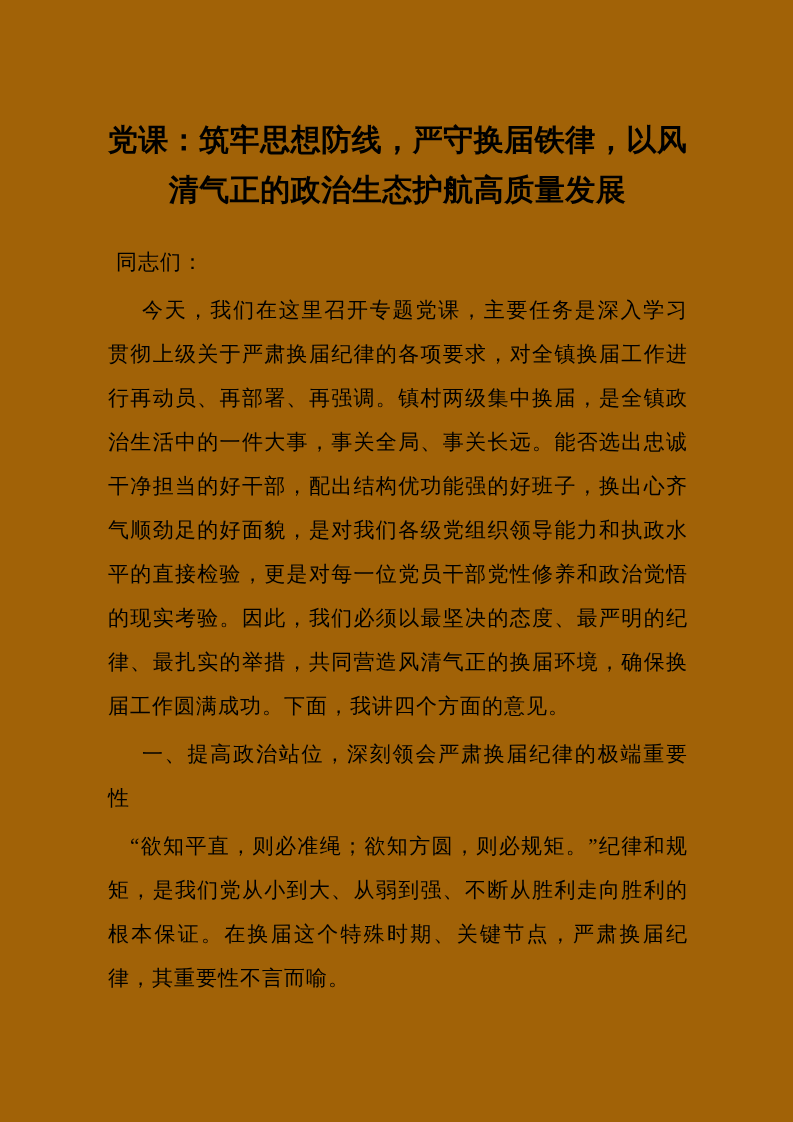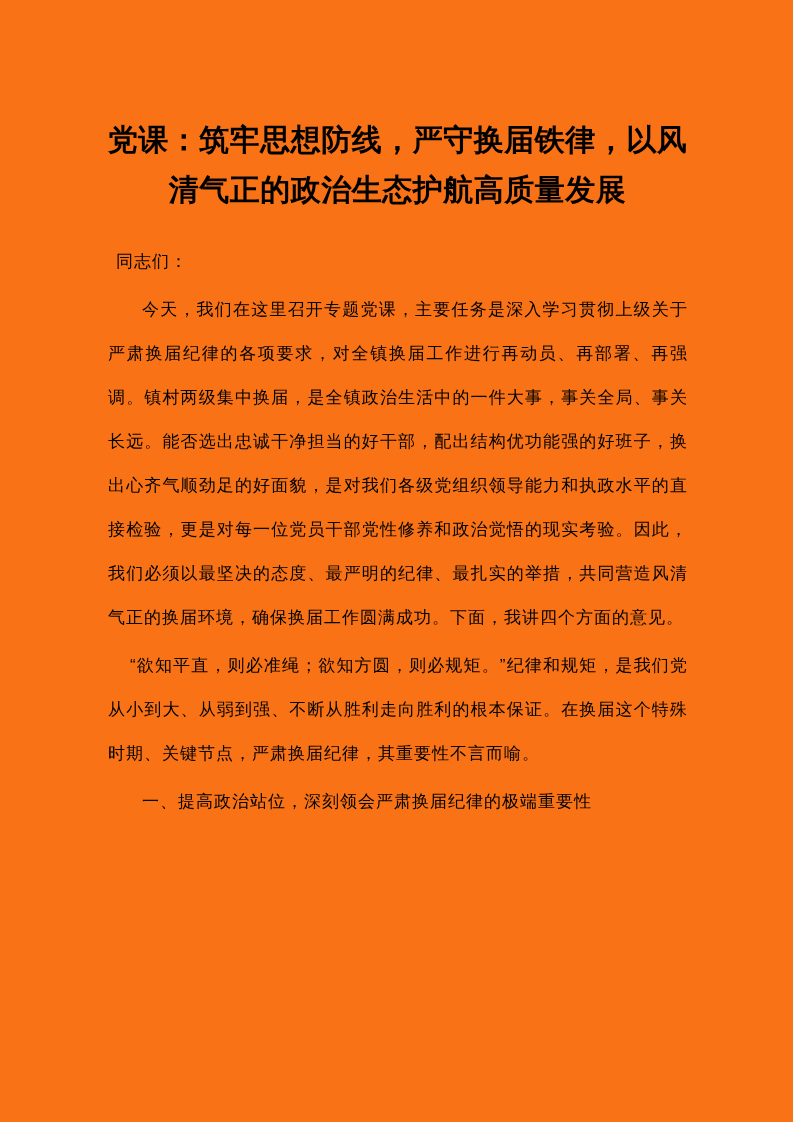--- a/index.html
+++ b/index.html
@@ -4,38 +4,38 @@
 <style>
   html, body {
     margin: 0;
     padding: 0;
     background: #ffffff;
   }
   .page {
     position: relative;
     width: 793px;
     height: 1122px;
-    background: #f97316;
+    background: #a16207;
     overflow: hidden;
     box-sizing: border-box;
   }
   .doc-title {
     margin: 115px 102px 0 104px;
     font-family: "Liberation Sans", sans-serif;
     font-weight: bold;
     font-size: 30px;
     line-height: 50px;
     letter-spacing: 0.5px;
     text-align: center;
     color: #000000;
   }
   .doc-body {
     margin: 25px 101px 0 104px;
-    font-family: Liberation Sans, sans-serif;
-    font-size: 17px;
+    font-family: Liberation Serif, serif;
+    font-size: 21px;
     line-height: 44px;
     letter-spacing: 1px;
     color: #000000;
     text-align: justify;
     text-justify: inter-character;
   }
   .greeting {
     margin: 0;
     text-indent: 12px;
   }
@@ -52,17 +52,17 @@
 </style>
 </head>
 <body>
 
 <div class="page">
   <h1 class="doc-title">党课：筑牢思想防线，严守换届铁律，以风清气正的政治生态护航高质量发展</h1>
   <div class="doc-body">
     <p class="greeting">同志们：</p>
     <div id="paragraphs">
         <p class="para body">今天，我们在这里召开专题党课，主要任务是深入学习贯彻上级关于严肃换届纪律的各项要求，对全镇换届工作进行再动员、再部署、再强调。镇村两级集中换届，是全镇政治生活中的一件大事，事关全局、事关长远。能否选出忠诚干净担当的好干部，配出结构优功能强的好班子，换出心齐气顺劲足的好面貌，是对我们各级党组织领导能力和执政水平的直接检验，更是对每一位党员干部党性修养和政治觉悟的现实考验。因此，我们必须以最坚决的态度、最严明的纪律、最扎实的举措，共同营造风清气正的换届环境，确保换届工作圆满成功。下面，我讲四个方面的意见。</p>
+        <p class="para section-heading">一、提高政治站位，深刻领会严肃换届纪律的极端重要性</p>
         <p class="para quote-lead">“欲知平直，则必准绳；欲知方圆，则必规矩。”纪律和规矩，是我们党从小到大、从弱到强、不断从胜利走向胜利的根本保证。在换届这个特殊时期、关键节点，严肃换届纪律，其重要性不言而喻。</p>
-        <p class="para section-heading">一、提高政治站位，深刻领会严肃换届纪律的极端重要性</p>
       </div>
   </div>
 </div>
 
 </body></html>

